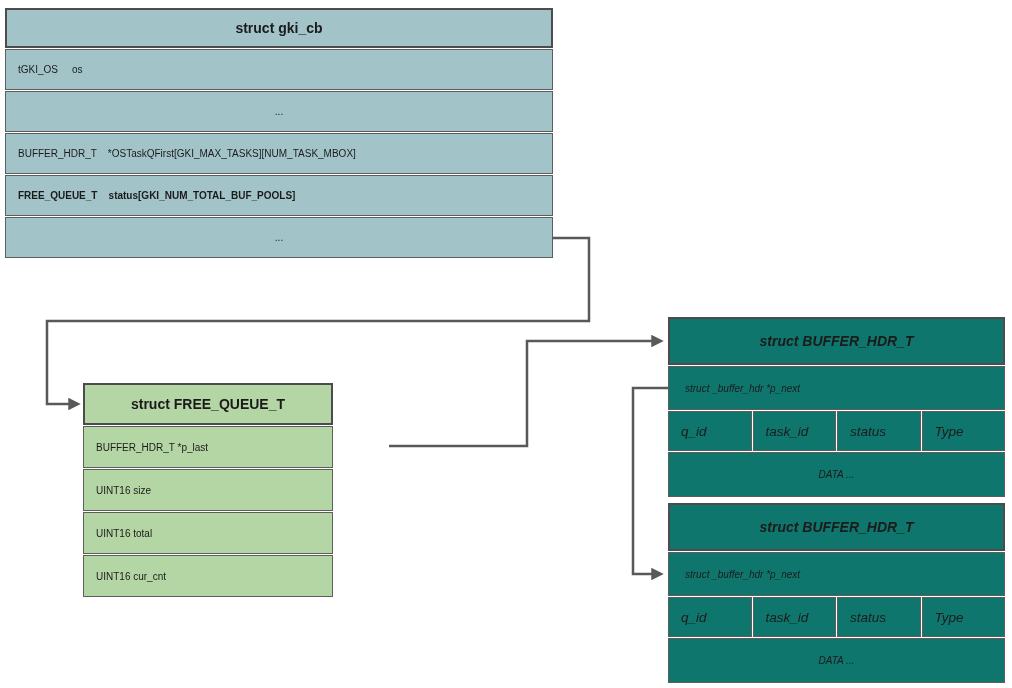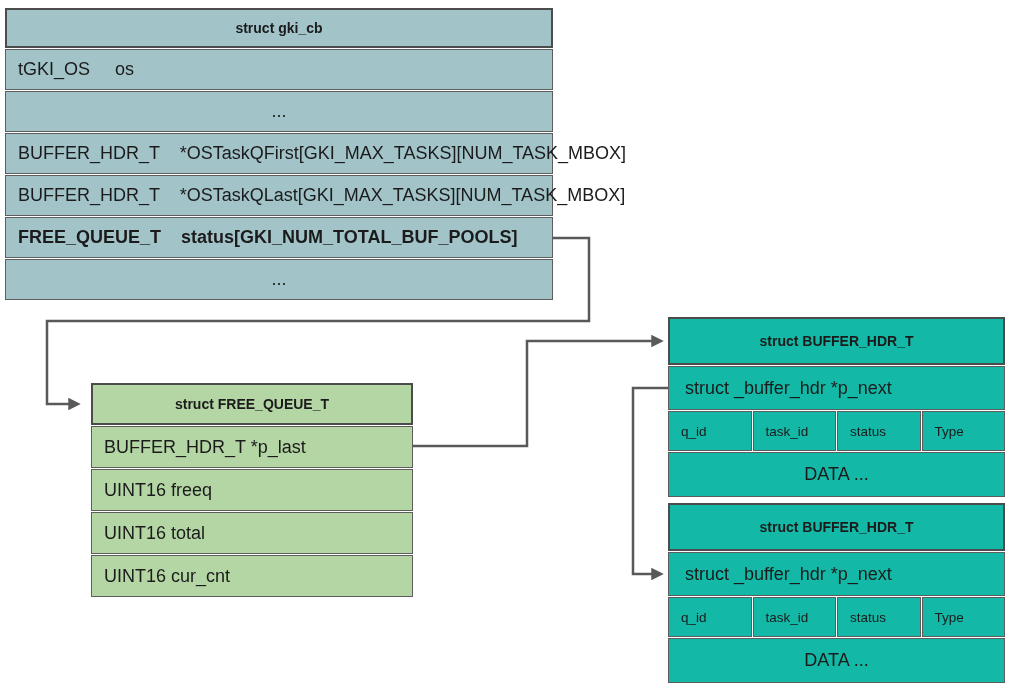--- a/index.html
+++ b/index.html
@@ -8,39 +8,39 @@
     font-family:"Liberation Sans","DejaVu Sans",sans-serif;color:#1b1b1b;
   }
   .connectors{position:absolute;left:0;top:0;width:1012px;height:688px;pointer-events:none;}
   .tbl{position:absolute;display:flex;flex-direction:column;row-gap:1px;box-sizing:border-box;}
   .tbl *{box-sizing:border-box;}
   .hdr{
     border:2.5px solid #4c4c4c;font-weight:bold;font-size:14px;
     display:flex;align-items:center;justify-content:center;white-space:pre;
   }
   .row{
-    border:1.5px solid #5d5d5d;font-size:18px;
+    border:1.5px solid #5d5d5d;font-size:10px;
     display:flex;align-items:center;padding:0 12px;white-space:pre;
   }
   .row.center{justify-content:center;padding:0;}
   .row.bold{font-weight:bold;}
   .fieldrow{display:flex;column-gap:1px;padding:0;border:none;}
   .fieldcell{
     flex:1 1 0;border:1.5px solid #5d5d5d;font-size:13.5px;
     display:flex;align-items:center;padding:0 12px;white-space:pre;
   }
   
   .teal .hdr,.teal .row{background:#a2c4c9;}
   .green .hdr,.green .row{background:#b4d6a4;}
-  .gray .hdr,.gray .row,.gray .fieldcell{background:#14b8a6;}
+  .gray .hdr,.gray .row,.gray .fieldcell{background:#0f766e;font-style:italic;}
   
   .t-gki{left:5px;top:8px;width:548px;}
   .t-gki .hdr{height:40px;}
   .t-gki .row{height:41px;}
-  .t-free{left:91px;top:383px;width:322px;}
+  .t-free{left:83px;top:383px;width:250px;}
   .t-free .hdr{height:42px;}
   .t-free .row{height:42px;}
   .t-buf{left:668px;width:337px;}
   .t-buf1{top:317px;}
   .t-buf2{top:503px;}
   .t-buf .hdr{height:48px;}
   .t-buf .row-pnext{height:44px;padding-left:16px;}
   .t-buf .fieldrow{height:40px;}
   .t-buf .fieldcell{height:40px;}
   .t-buf .row-data{height:45px;}
@@ -59,29 +59,28 @@
     <path d="M552,238 L589,238 L589,321 L47,321 L47,404 L77,404" fill="none" stroke="#595959" stroke-width="2.5" marker-end="url(#arw)"></path>
     <path d="M389,446 L527,446 L527,341 L660,341" fill="none" stroke="#595959" stroke-width="2.5" marker-end="url(#arw)"></path>
     <path d="M668,388 L633,388 L633,574 L660,574" fill="none" stroke="#595959" stroke-width="2.5" marker-end="url(#arw)"></path>
   </svg>
 
   <div class="tbl teal t-gki">
     <div class="hdr">struct gki_cb</div>
     <div class="row">tGKI_OS     os</div>
     <div class="row center">...</div>
     <div class="row">BUFFER_HDR_T    *OSTaskQFirst[GKI_MAX_TASKS][NUM_TASK_MBOX]</div>
-    <div class="row">BUFFER_HDR_T    *OSTaskQLast[GKI_MAX_TASKS][NUM_TASK_MBOX]</div>
     <div class="row bold">FREE_QUEUE_T    status[GKI_NUM_TOTAL_BUF_POOLS]</div>
     <div class="row center">...</div>
   </div>
 
   <div class="tbl green t-free">
     <div class="hdr">struct FREE_QUEUE_T</div>
     <div class="row">BUFFER_HDR_T *p_last</div>
-    <div class="row">UINT16 freeq</div>
+    <div class="row">UINT16 size</div>
     <div class="row">UINT16 total</div>
     <div class="row">UINT16 cur_cnt</div>
   </div>
 
   <div class="tbl gray t-buf t-buf1">
     <div class="hdr">struct BUFFER_HDR_T</div>
     <div class="row row-pnext">struct _buffer_hdr *p_next</div>
     <div class="fieldrow">
       <div class="fieldcell">q_id</div>
       <div class="fieldcell">task_id</div>

